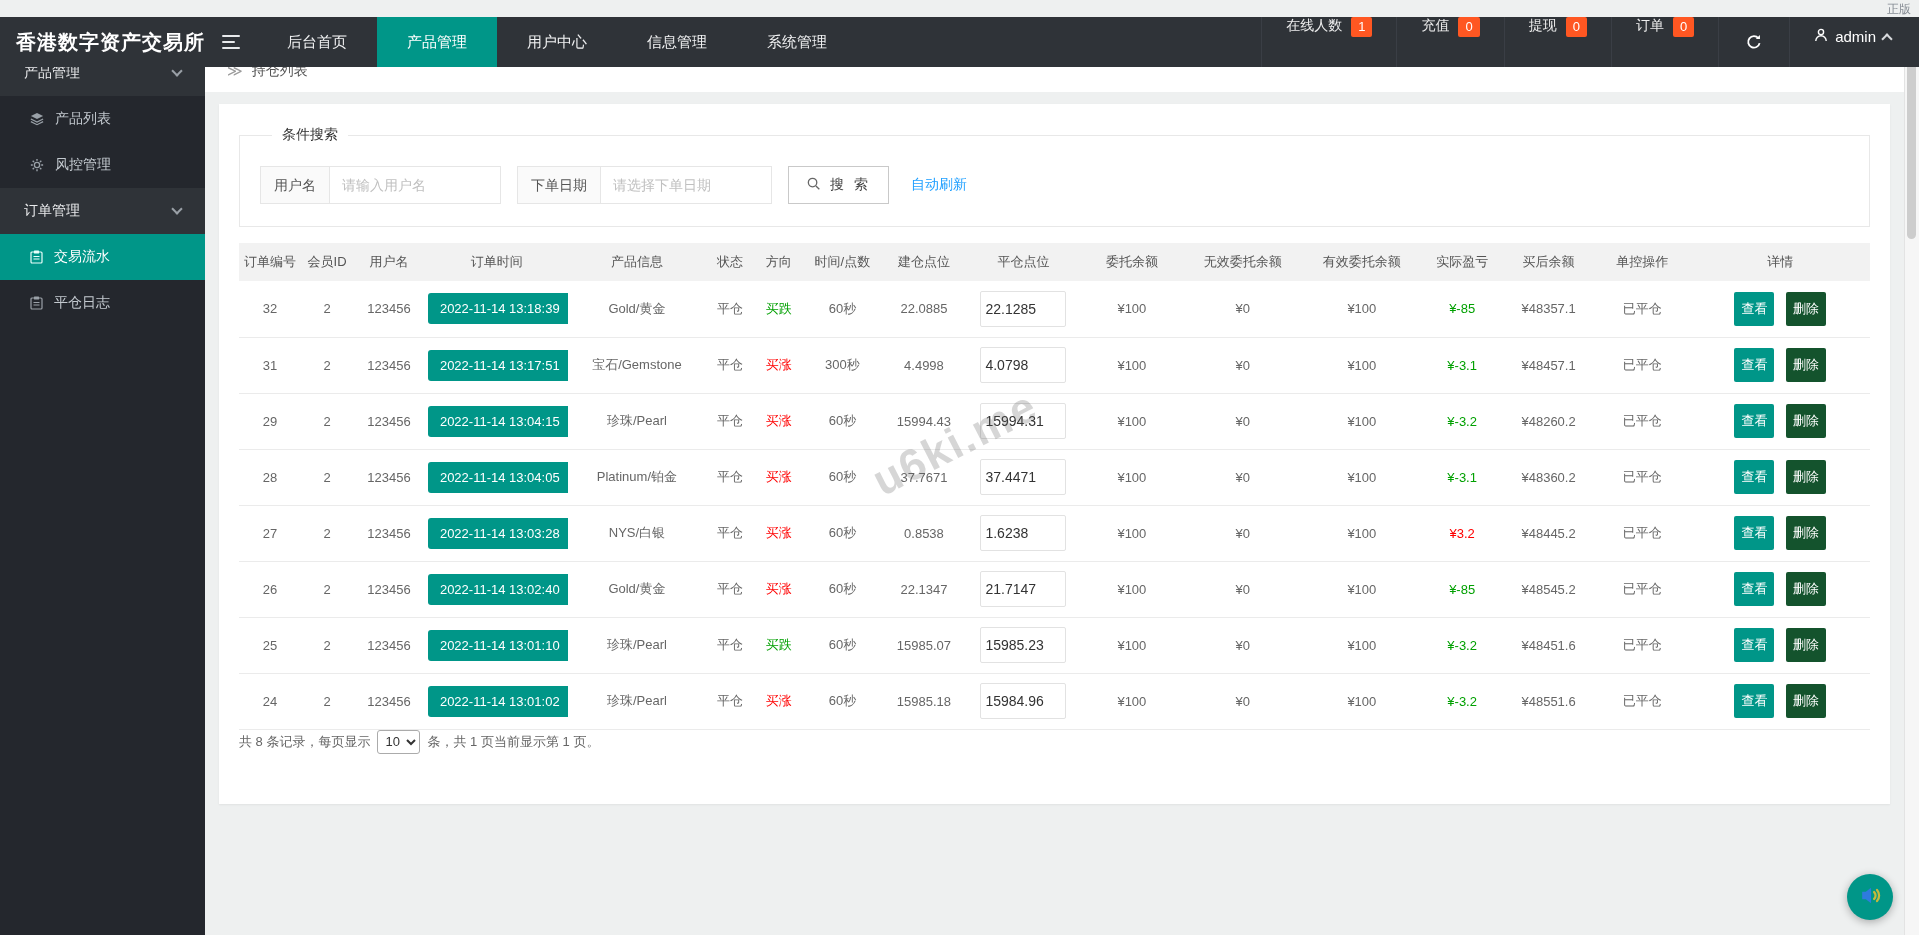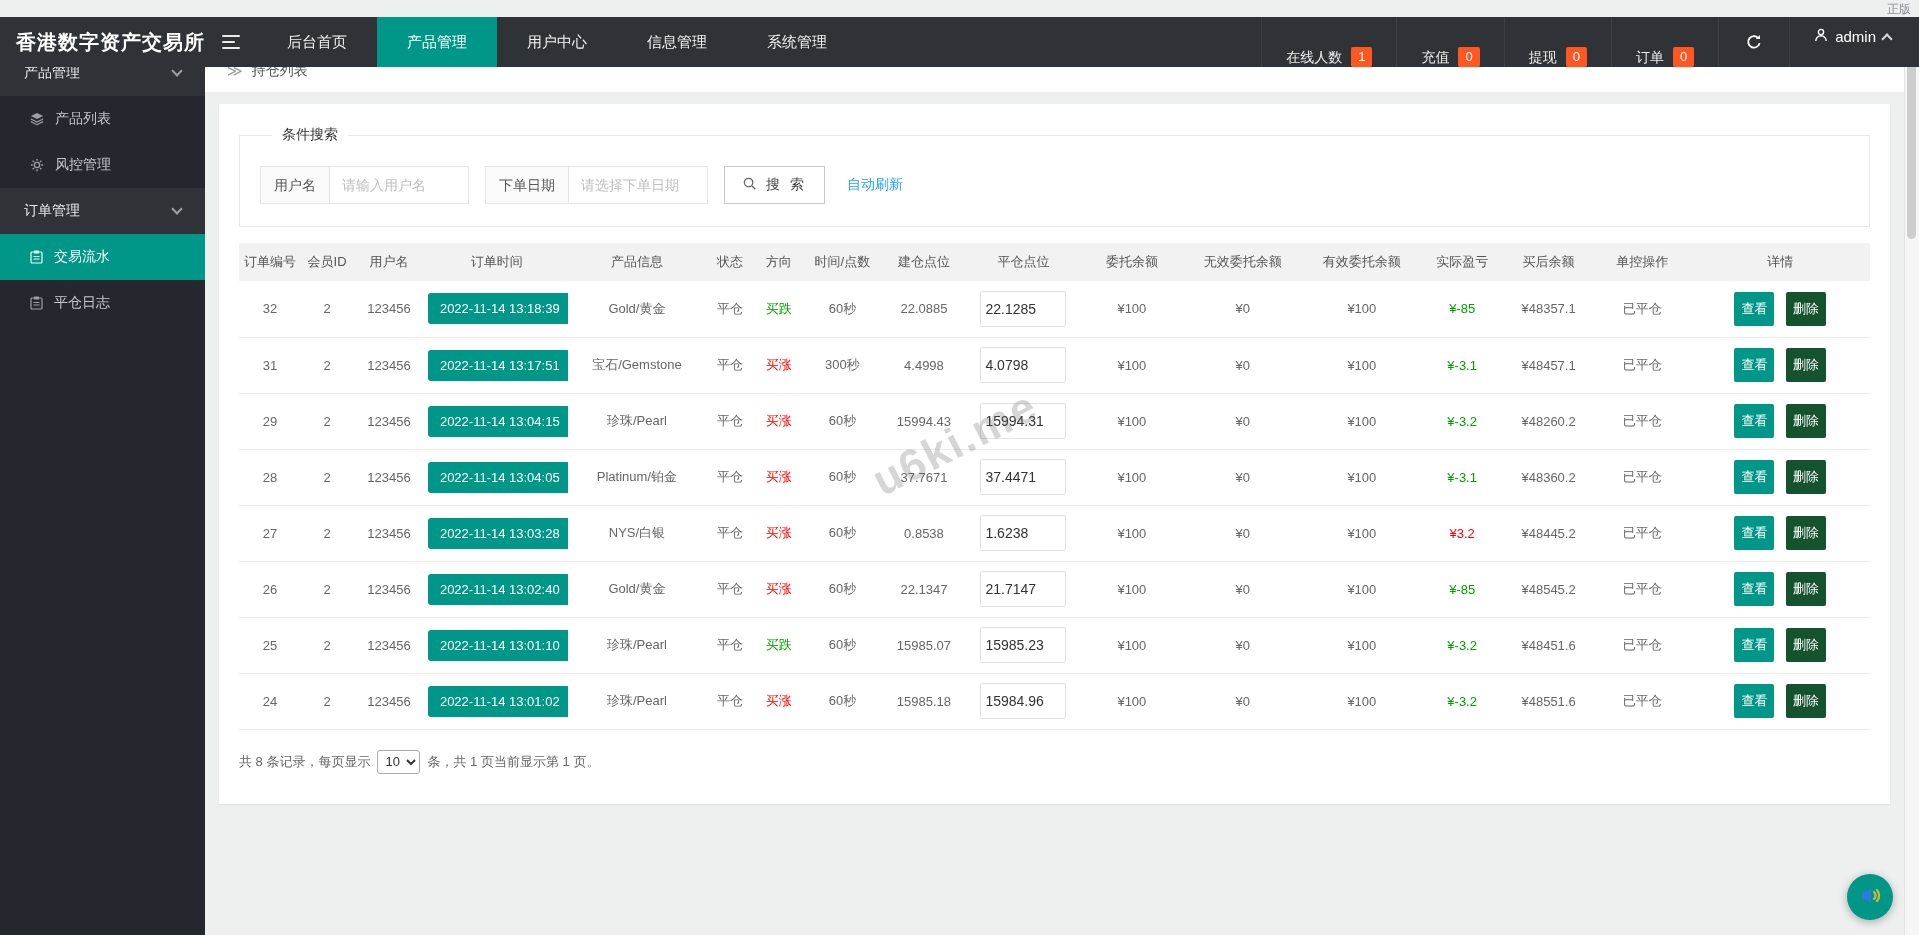--- a/index.html
+++ b/index.html
@@ -9,21 +9,21 @@
   
   .navbar{position:absolute;top:17px;left:0;width:100%;height:50px;background:#2f3338;display:flex;align-items:stretch;z-index:40}
   .brand{width:205px;color:#fff;font-size:20px;font-weight:bold;line-height:50px;padding-left:16px;letter-spacing:1px;white-space:nowrap}
   .hamburger{width:52px;display:flex;flex-direction:column;justify-content:center;align-items:center;gap:4px;cursor:pointer}
   .hamburger i{display:block;width:18px;height:2px;background:#e8eaec;border-radius:1px}
   .hamburger i.mid{width:13px;margin-right:5px}
   .nav-items{display:flex}
   .nav-item{line-height:50px;padding:0 30px;color:#f0f1f2;font-size:15px;cursor:pointer;white-space:nowrap}
   .nav-item.active{background:#009688;color:#fff}
   .nav-right{margin-left:auto;display:flex;align-items:stretch}
-  .stat{display:flex;align-items:flex-end;gap:9px;color:#ededed;font-size:14px;cursor:pointer;padding:0 24px;border-left:1px solid #3a3e45}
+  .stat{display:flex;align-items:flex-start;gap:9px;color:#ededed;font-size:14px;cursor:pointer;padding:0 24px;border-left:1px solid #3a3e45}
   .badge{background:#ff5722;color:#fff;font-size:13px;line-height:20px;padding:0 7px;border-radius:2px}
   .icon-btn{display:flex;align-items:center;padding:0 26px;border-left:1px solid #3a3e45;cursor:pointer}
   .user{display:flex;align-items:center;gap:7px;color:#fff;font-size:15px;cursor:pointer;padding:0 28px 12px 24px;border-left:1px solid #3a3e45}
   .chev{display:inline-block;width:8px;height:8px;border-right:2px solid #9aa0a7;border-bottom:2px solid #9aa0a7}
   .chev.down{transform:rotate(45deg);margin-top:-4px}
   .chev.up{transform:rotate(-135deg);margin-top:5px;border-color:#d8dadd}
   .corner-mark{position:absolute;top:1px;right:8px;color:#868c94;font-size:12px;z-index:50}
 
   
   .sidebar{position:absolute;top:50px;left:0;bottom:0;width:205px;background:#24272d;z-index:30}
@@ -40,37 +40,37 @@
 
   
   .main{position:absolute;top:92px;left:205px;right:15px;bottom:0;background:#eef0f0;overflow:hidden}
   .card{margin:12px 14px;background:#fff;box-shadow:0 1px 2px rgba(0,0,0,.06);padding:18px 20px 24px;min-height:700px;position:relative}
 
   fieldset.search{border:1px solid #e8e8e8;padding:18px 20px 22px;margin-top:4px}
   fieldset.search legend{font-size:14px;color:#333;padding:0 10px;margin-left:12px}
   .form-row{display:flex;align-items:center;margin-top:4px}
   .igroup{display:flex;margin-right:16px}
   .ilabel{height:38px;line-height:36px;padding:0 13px;background:#fafafa;border:1px solid #e6e6e6;color:#555;font-size:14px;white-space:nowrap}
-  .itext{height:38px;width:140px;border:1px solid #e6e6e6;margin-left:-1px;padding:8px 12px;font-size:14px;color:#333;outline:none;background:#fff}
+  .itext{height:38px;width:172px;border:1px solid #e6e6e6;margin-left:-1px;padding:8px 12px;font-size:14px;color:#333;outline:none;background:#fff}
   .itext::placeholder{color:#c0c0c0}
   .btn-search{height:38px;display:flex;align-items:center;gap:9px;padding:0 17px;background:#fff;border:1px solid #c9c9c9;font-size:14px;color:#444;cursor:pointer;letter-spacing:3px}
   .auto-refresh{color:#1e9fff;font-size:14px;margin-left:22px;text-decoration:none;cursor:pointer;white-space:nowrap}
 
   table.grid{width:100%;border-collapse:collapse;margin-top:16px;table-layout:fixed}
   .grid th{background:#f2f2f2;height:38px;font-weight:normal;font-size:13px;color:#555;text-align:center;padding:0 3px;white-space:nowrap;overflow:hidden}
   .grid td{height:56px;border-bottom:1px solid #ebebeb;font-size:13px;color:#666;text-align:center;padding:0 3px;white-space:nowrap;overflow:hidden}
   .time-badge{display:inline-block;background:#009688;color:#fff;font-size:13px;padding:8px 12px;border-radius:3px;cursor:pointer}
   .pt-input{width:86px;height:36px;border:1px solid #e2e2e2;border-radius:2px;padding:0 4px;font-size:14px;color:#333;outline:none}
   .c-red{color:#ff0000}
   .c-green{color:#00a000}
   .btn-mini{border:none;color:#fff;font-size:13px;padding:8px 7px;border-radius:2px;cursor:pointer;margin:0 4px}
   .btn-view{background:#009688}
   .btn-del{background:#14532d}
 
-  .pager{margin-top:20px;font-size:13px;color:#666;display:flex;align-items:center;gap:7px}
+  .pager{font-size:13px;color:#666;display:flex;align-items:center;gap:7px}
   .pager select{border:1px solid #ababab;border-radius:3px;height:24px;padding:0 3px;font-size:13px;color:#333;background:#fff}
 
   
   .wm{position:absolute;left:866px;top:418px;font-size:44px;font-weight:bold;color:rgba(90,90,90,.25);transform:rotate(-27deg);z-index:15;pointer-events:none;letter-spacing:2px}
 
   
   .float-btn{position:absolute;right:26px;bottom:15px;width:46px;height:46px;border-radius:50%;background:#009688;display:flex;align-items:center;justify-content:center;box-shadow:0 2px 8px rgba(0,0,0,.3);cursor:pointer;z-index:60}
 
   
   .scrollbar{position:absolute;top:50px;right:0;bottom:0;width:15px;background:#f6f6f6;border-left:1px solid #e3e3e3;z-index:35;cursor:pointer}

